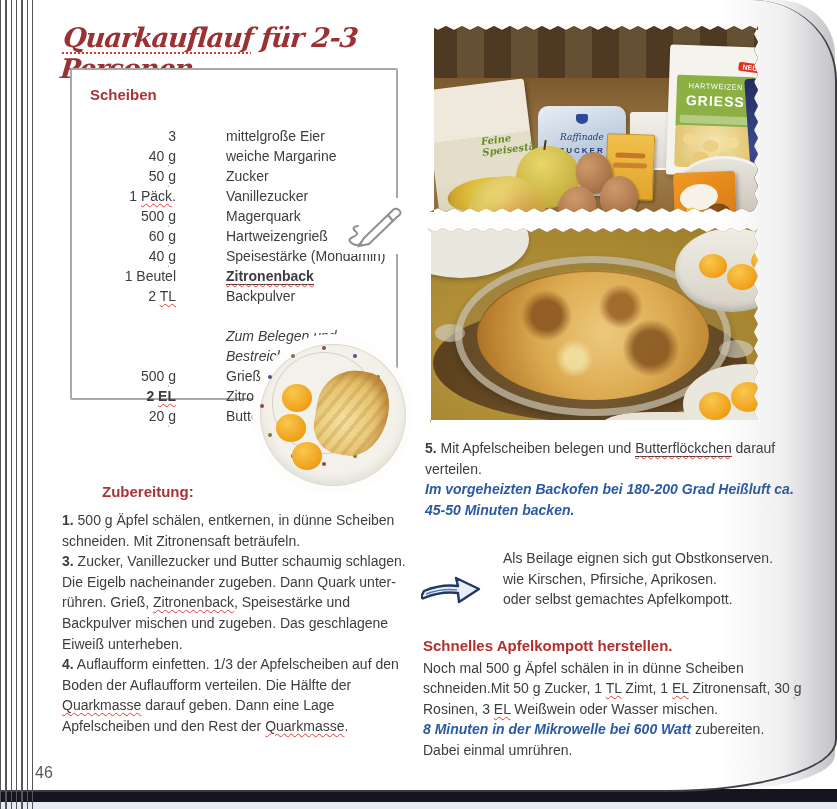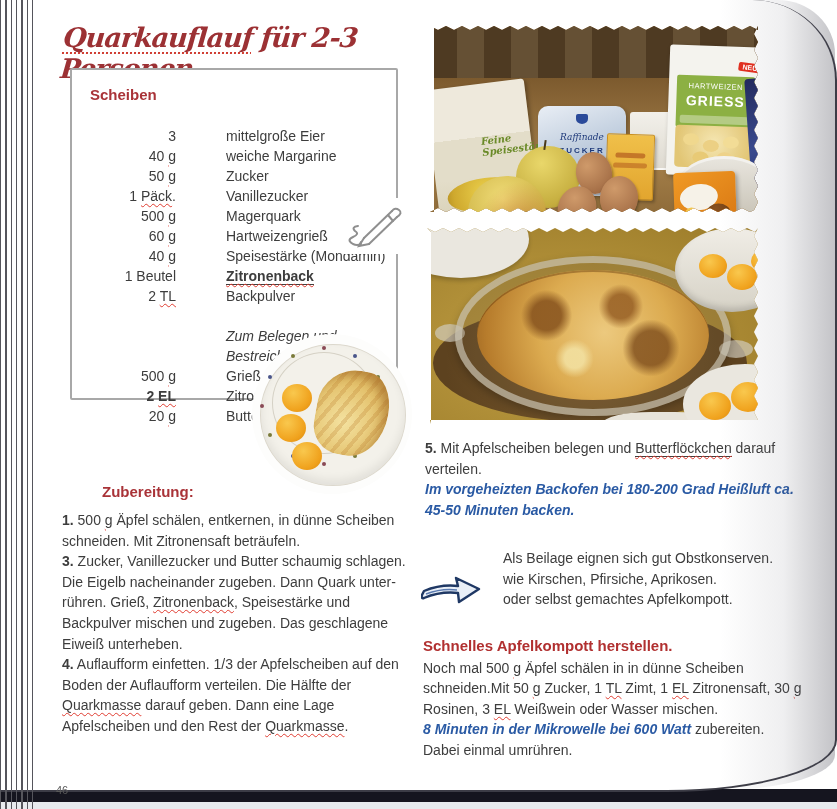--- a/index.html
+++ b/index.html
@@ -38,21 +38,21 @@
   .ing-rows{position:absolute;left:6px;top:56px;right:4px;font-size:14px;color:#3d3d3d;}
   .ing-row{display:flex;min-height:20px;line-height:20px;}
   .ing-amt{width:98px;text-align:right;flex:none;}
   .ing-name{margin-left:50px;}
 
   .pencil{position:absolute;left:342px;top:198px;width:70px;height:56px;background:#fff;z-index:2;}
 
   .zub-head{position:absolute;left:62px;top:483px;font-size:15px;font-weight:700;color:#a93338;margin-left:40px;}
   .steps{position:absolute;left:62px;top:510px;width:352px;font-size:14px;line-height:20.6px;color:#3d3d3d;}
   .steps p{margin:0;}
-  .page-num{position:absolute;left:56px;top:764px;font-size:11px;color:#595959;margin-top:20px;}
+  .page-num{position:absolute;left:35px;top:764px;font-size:16px;color:#595959;}
 
   
   .step5{position:absolute;left:425px;top:438px;width:372px;font-size:14px;line-height:20.6px;color:#3d3d3d;}
   .step5 p{margin:0;}
   .beilage{position:absolute;left:503px;top:548px;width:300px;font-size:14px;line-height:20.6px;color:#3d3d3d;}
   .arrow-icon{position:absolute;left:421px;top:572px;width:62px;height:36px;}
   .kompott{position:absolute;left:423px;top:636px;width:385px;font-size:14px;line-height:20.6px;color:#3d3d3d;}
   .kompott .khead{font-size:15px;font-weight:700;color:#b13030;margin:0 0 1px 0;}
   .kompott p{margin:0;}
 

